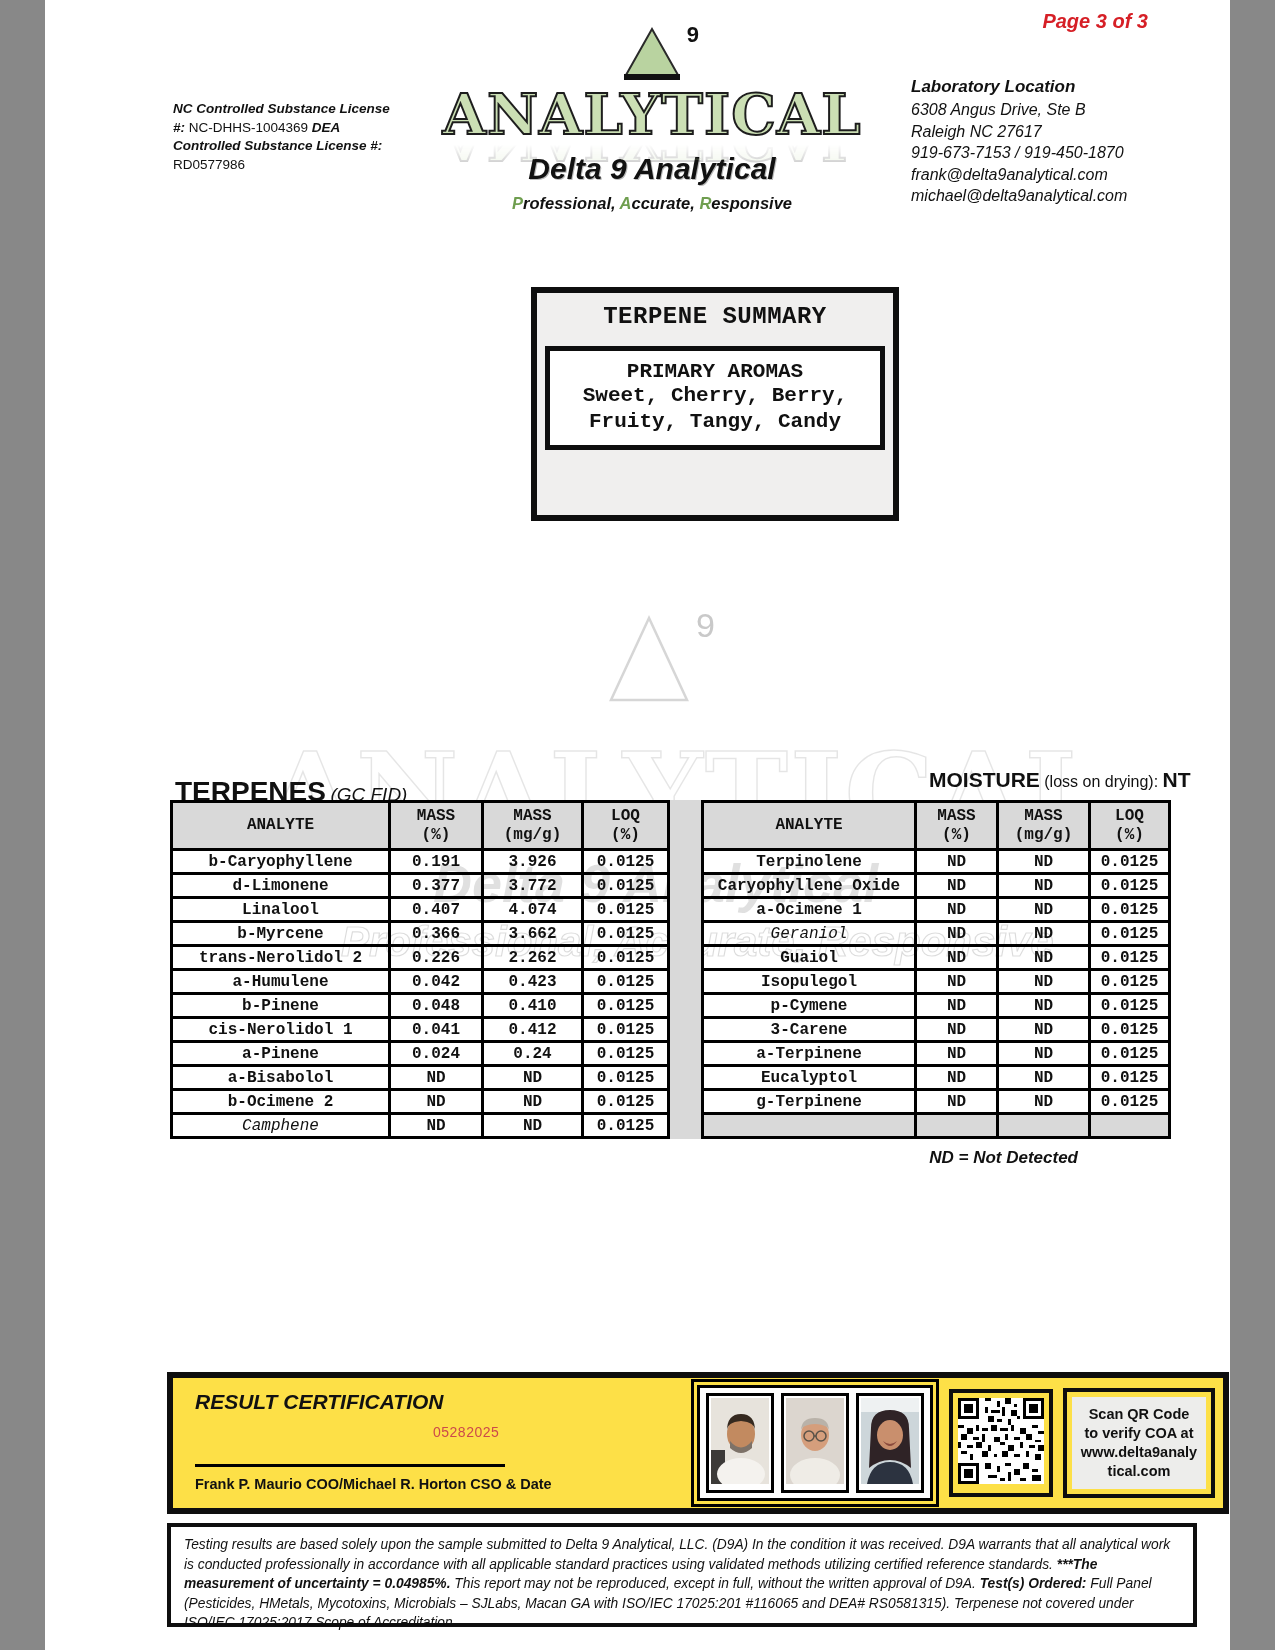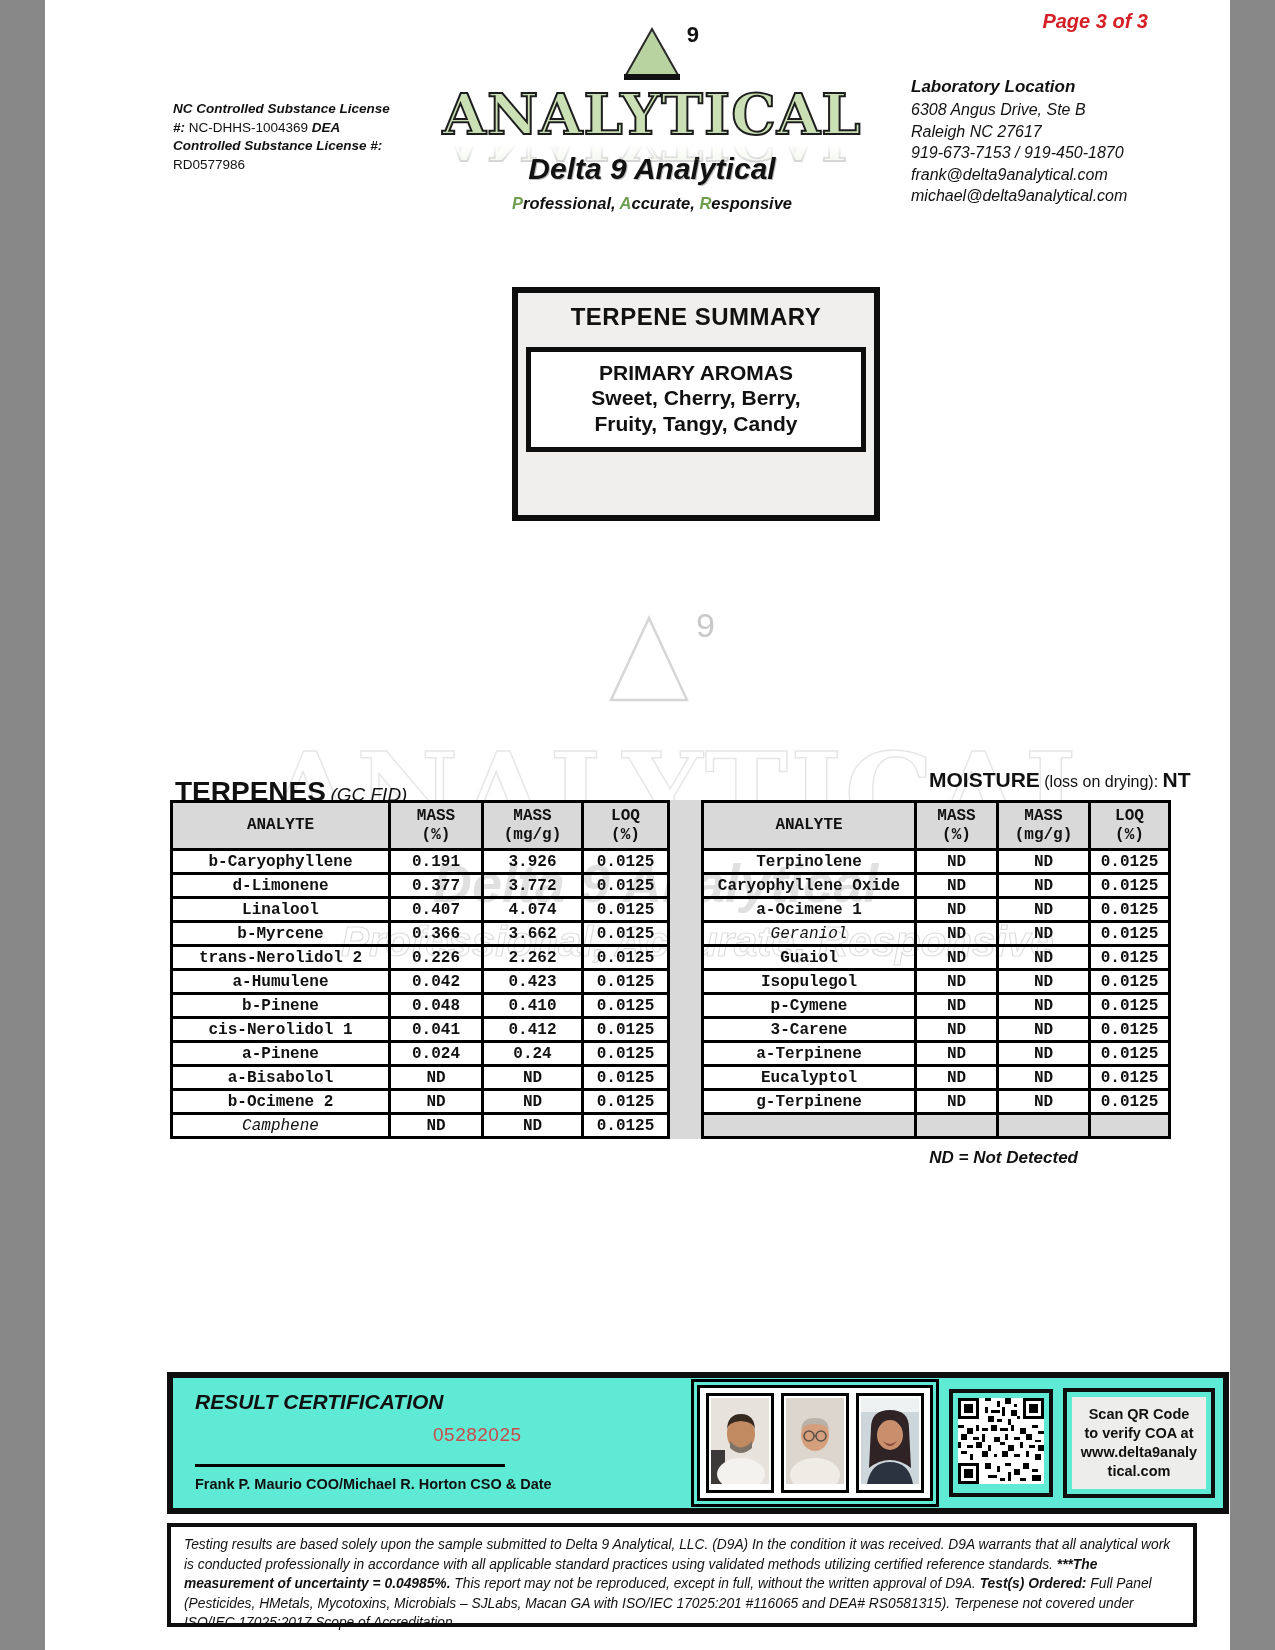--- a/index.html
+++ b/index.html
@@ -20,22 +20,22 @@
            transform:scaleY(-1); height:30px; overflow:hidden; opacity:.30; margin-top:-4px;
            -webkit-mask-image:linear-gradient(to bottom, rgba(0,0,0,.85), transparent 78%);
                    mask-image:linear-gradient(to bottom, rgba(0,0,0,.85), transparent 78%); }
   .delta-name { font-weight:bold; font-style:italic; font-size:30px; margin-top:-16px; text-shadow:1px 1px 0 #bbb; }
   .tagline { font-weight:bold; font-style:italic; font-size:16.5px; margin-top:8px; }
   .tagline .g { color:#6f9e4f; }
   .lab { position:absolute; left:866px; top:76px; width:280px; font-style:italic; font-size:16px; line-height:1.35; }
   .lab .head { font-weight:bold; font-size:17px; }
 
   
-  .summary { position:absolute; left:467px; top:287px; width:368px; height:234px;
-             border:6px solid #0e0e0e; background:#f0efee; padding:10px 2px; }
+  .summary { position:absolute; left:486px; top:287px; width:368px; height:234px;
+             border:6px solid #0e0e0e; background:#f0efee; padding:10px 2px;font-family:Liberation Mono, monospace; }
   .summary-title { text-align:center; font-weight:bold; font-size:24px; letter-spacing:.5px; }
   .total-box { border:5px solid #0e0e0e; background:#fff; margin:9px 6px 0; padding:7px 4px; text-align:center;
                font-weight:bold; font-size:26px; }
   .aromas-box { border:5px solid #0e0e0e; background:#fff; margin:16px 6px 0; padding:9px 4px; text-align:center; }
   .aromas-title { font-weight:bold; font-size:21px; }
   .aromas-line { font-weight:bold; font-size:21px; line-height:1.25; }
 
   
   .wm { position:absolute; pointer-events:none; z-index:0; }
   .wm-tri { left:558px; top:612px; }
@@ -60,24 +60,24 @@
   table.terp th { background:#d9d9d9; font-weight:bold; font-size:16px; line-height:1.15; height:48px; }
   table.terp td { font-weight:bold; font-size:16px; height:24px; padding:0 4px; background:transparent; }
   .tl .col-a { width:218px; } .tl .col-b { width:93px; } .tl .col-c { width:100px; } .tl .col-d { width:86px; }
   .tr2 .col-a { width:213px; } .tr2 .col-b { width:82px; } .tr2 .col-c { width:92px; } .tr2 .col-d { width:80px; }
   tr.italic td:first-child { font-style:italic; font-weight:400; }
   tr.empty td { background:#d9d9d9; }
   .nd-note { position:absolute; right:152px; top:1148px; font-weight:bold; font-style:italic; font-size:17px; z-index:1; }
 
   
   .cert { position:absolute; left:122px; top:1372px; width:1062px; height:142px; border:6px solid #0e0e0e;
-          display:flex; align-items:center; padding:6px 8px; gap:10px; background:#5eead4; z-index:1; }
+          display:flex; align-items:center; padding:6px 8px; gap:10px; background:#fde047; z-index:1; }
   .cert-left { position:relative; flex:1 1 auto; height:100%; }
   .cert-title { position:absolute; left:14px; top:6px; font-weight:bold; font-style:italic; font-size:21px; }
-  .cert-date { position:absolute; left:252px; top:40px; color:#cc4a4a; font-size:19px; letter-spacing:.5px; }
+  .cert-date { position:absolute; left:252px; top:40px; color:#cc4a4a; font-size:14px; letter-spacing:.5px; }
   .sig-line { position:absolute; left:14px; bottom:35px; width:310px; border-top:3.5px solid #000; }
   .signer { position:absolute; left:14px; bottom:10px; font-weight:bold; font-size:14.5px; white-space:nowrap; }
   .photos-outer { border:3px solid #000; padding:3px; flex:0 0 auto; }
   .photos { border:3px solid #000; padding:5px 6px; display:flex; gap:7px; background:#fff; }
   .photo-frame { border:3px solid #000; padding:2px; background:#fff; }
   .qr-box { border:4px solid #0e0e0e; padding:5px; flex:0 0 auto; }
   .scan-box { border:4px solid #0e0e0e; padding:5px; width:152px; flex:0 0 auto; }
   .scan-inner { background:#ededeb; padding:8px 8px; font-weight:bold; font-size:14.5px; text-align:center;
                 line-height:1.3; overflow-wrap:anywhere; }
 

